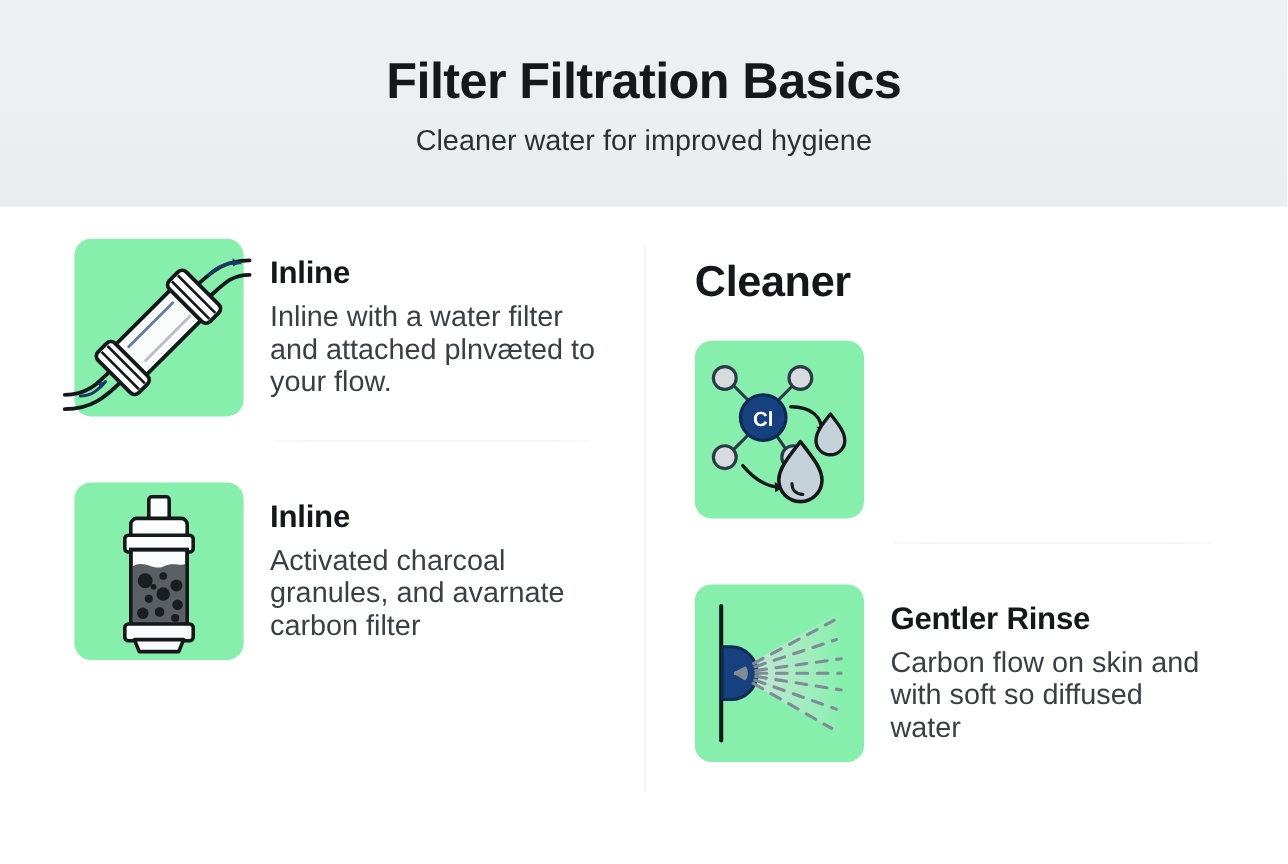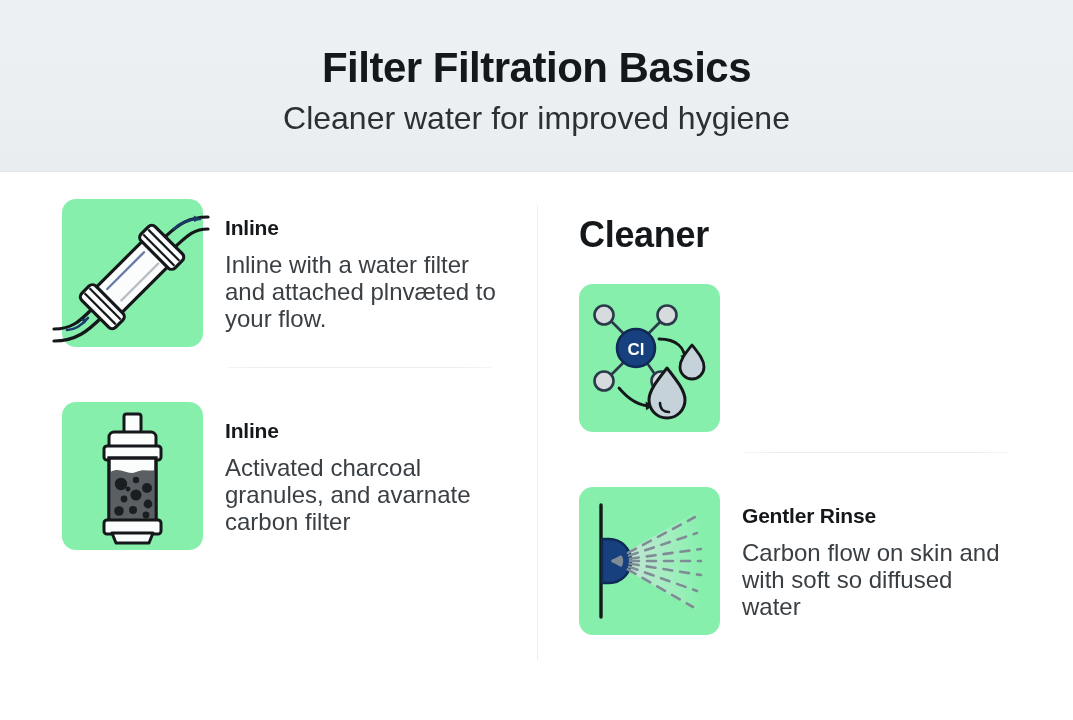--- a/index.html
+++ b/index.html
@@ -31,21 +31,21 @@
     padding-top: 42px;
     font-size: 42px;
     font-weight: bold;
     letter-spacing: -0.5px;
     color: #15181b;
     line-height: 52px;
   }
   .subtitle {
     margin: 0;
     padding-top: 8px;
-    font-size: 32px;
+    font-size: 24px;
     font-weight: normal;
     color: #2b3034;
     line-height: 32px;
   }
 
   
   .columns {
     position: absolute;
     left: 0; top: 172px;
     width: 1073px;
@@ -101,21 +101,21 @@
     left: 0; top: 0;
     overflow: visible;
   }
 
   .card-text {
     padding-top: 12px;
     width: 275px;
   }
   .card-title {
     margin: 0;
-    font-size: 21px;
+    font-size: 26px;
     font-weight: bold;
     letter-spacing: -0.2px;
     color: #15181b;
     line-height: 33px;
   }
   .card-desc {
     margin: 0;
     padding-top: 7px;
     font-size: 24px;
     font-weight: normal;

